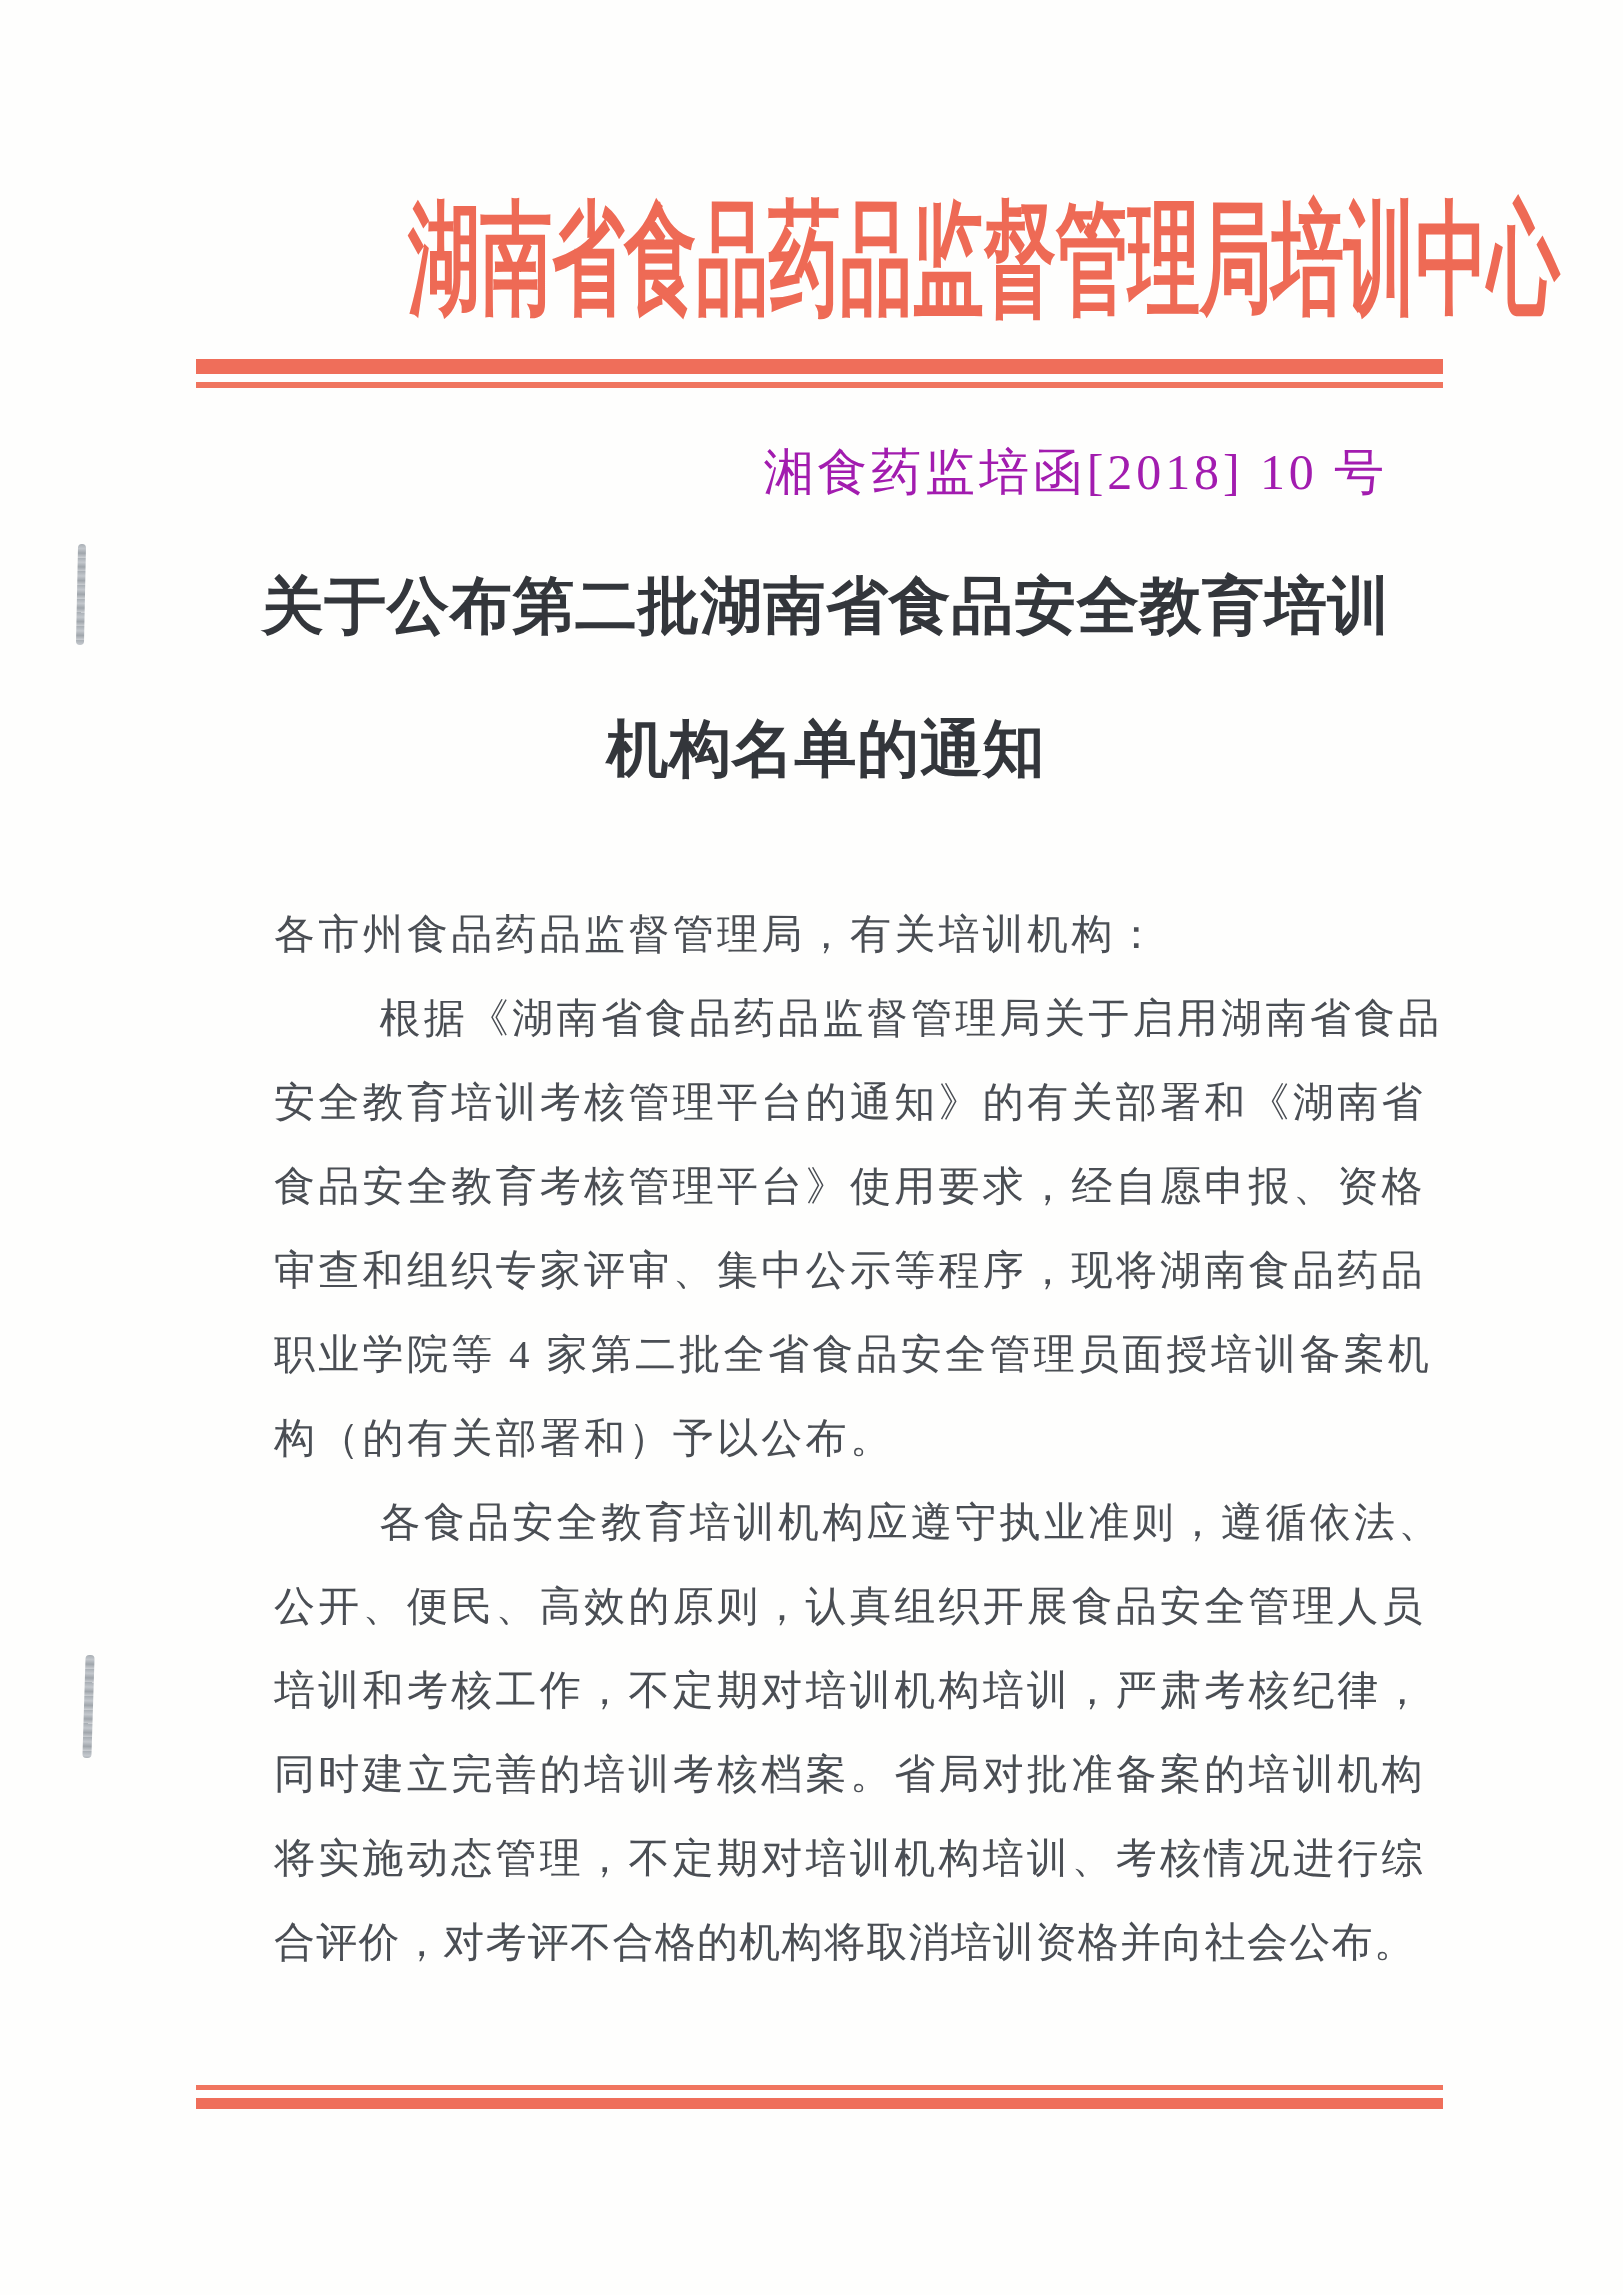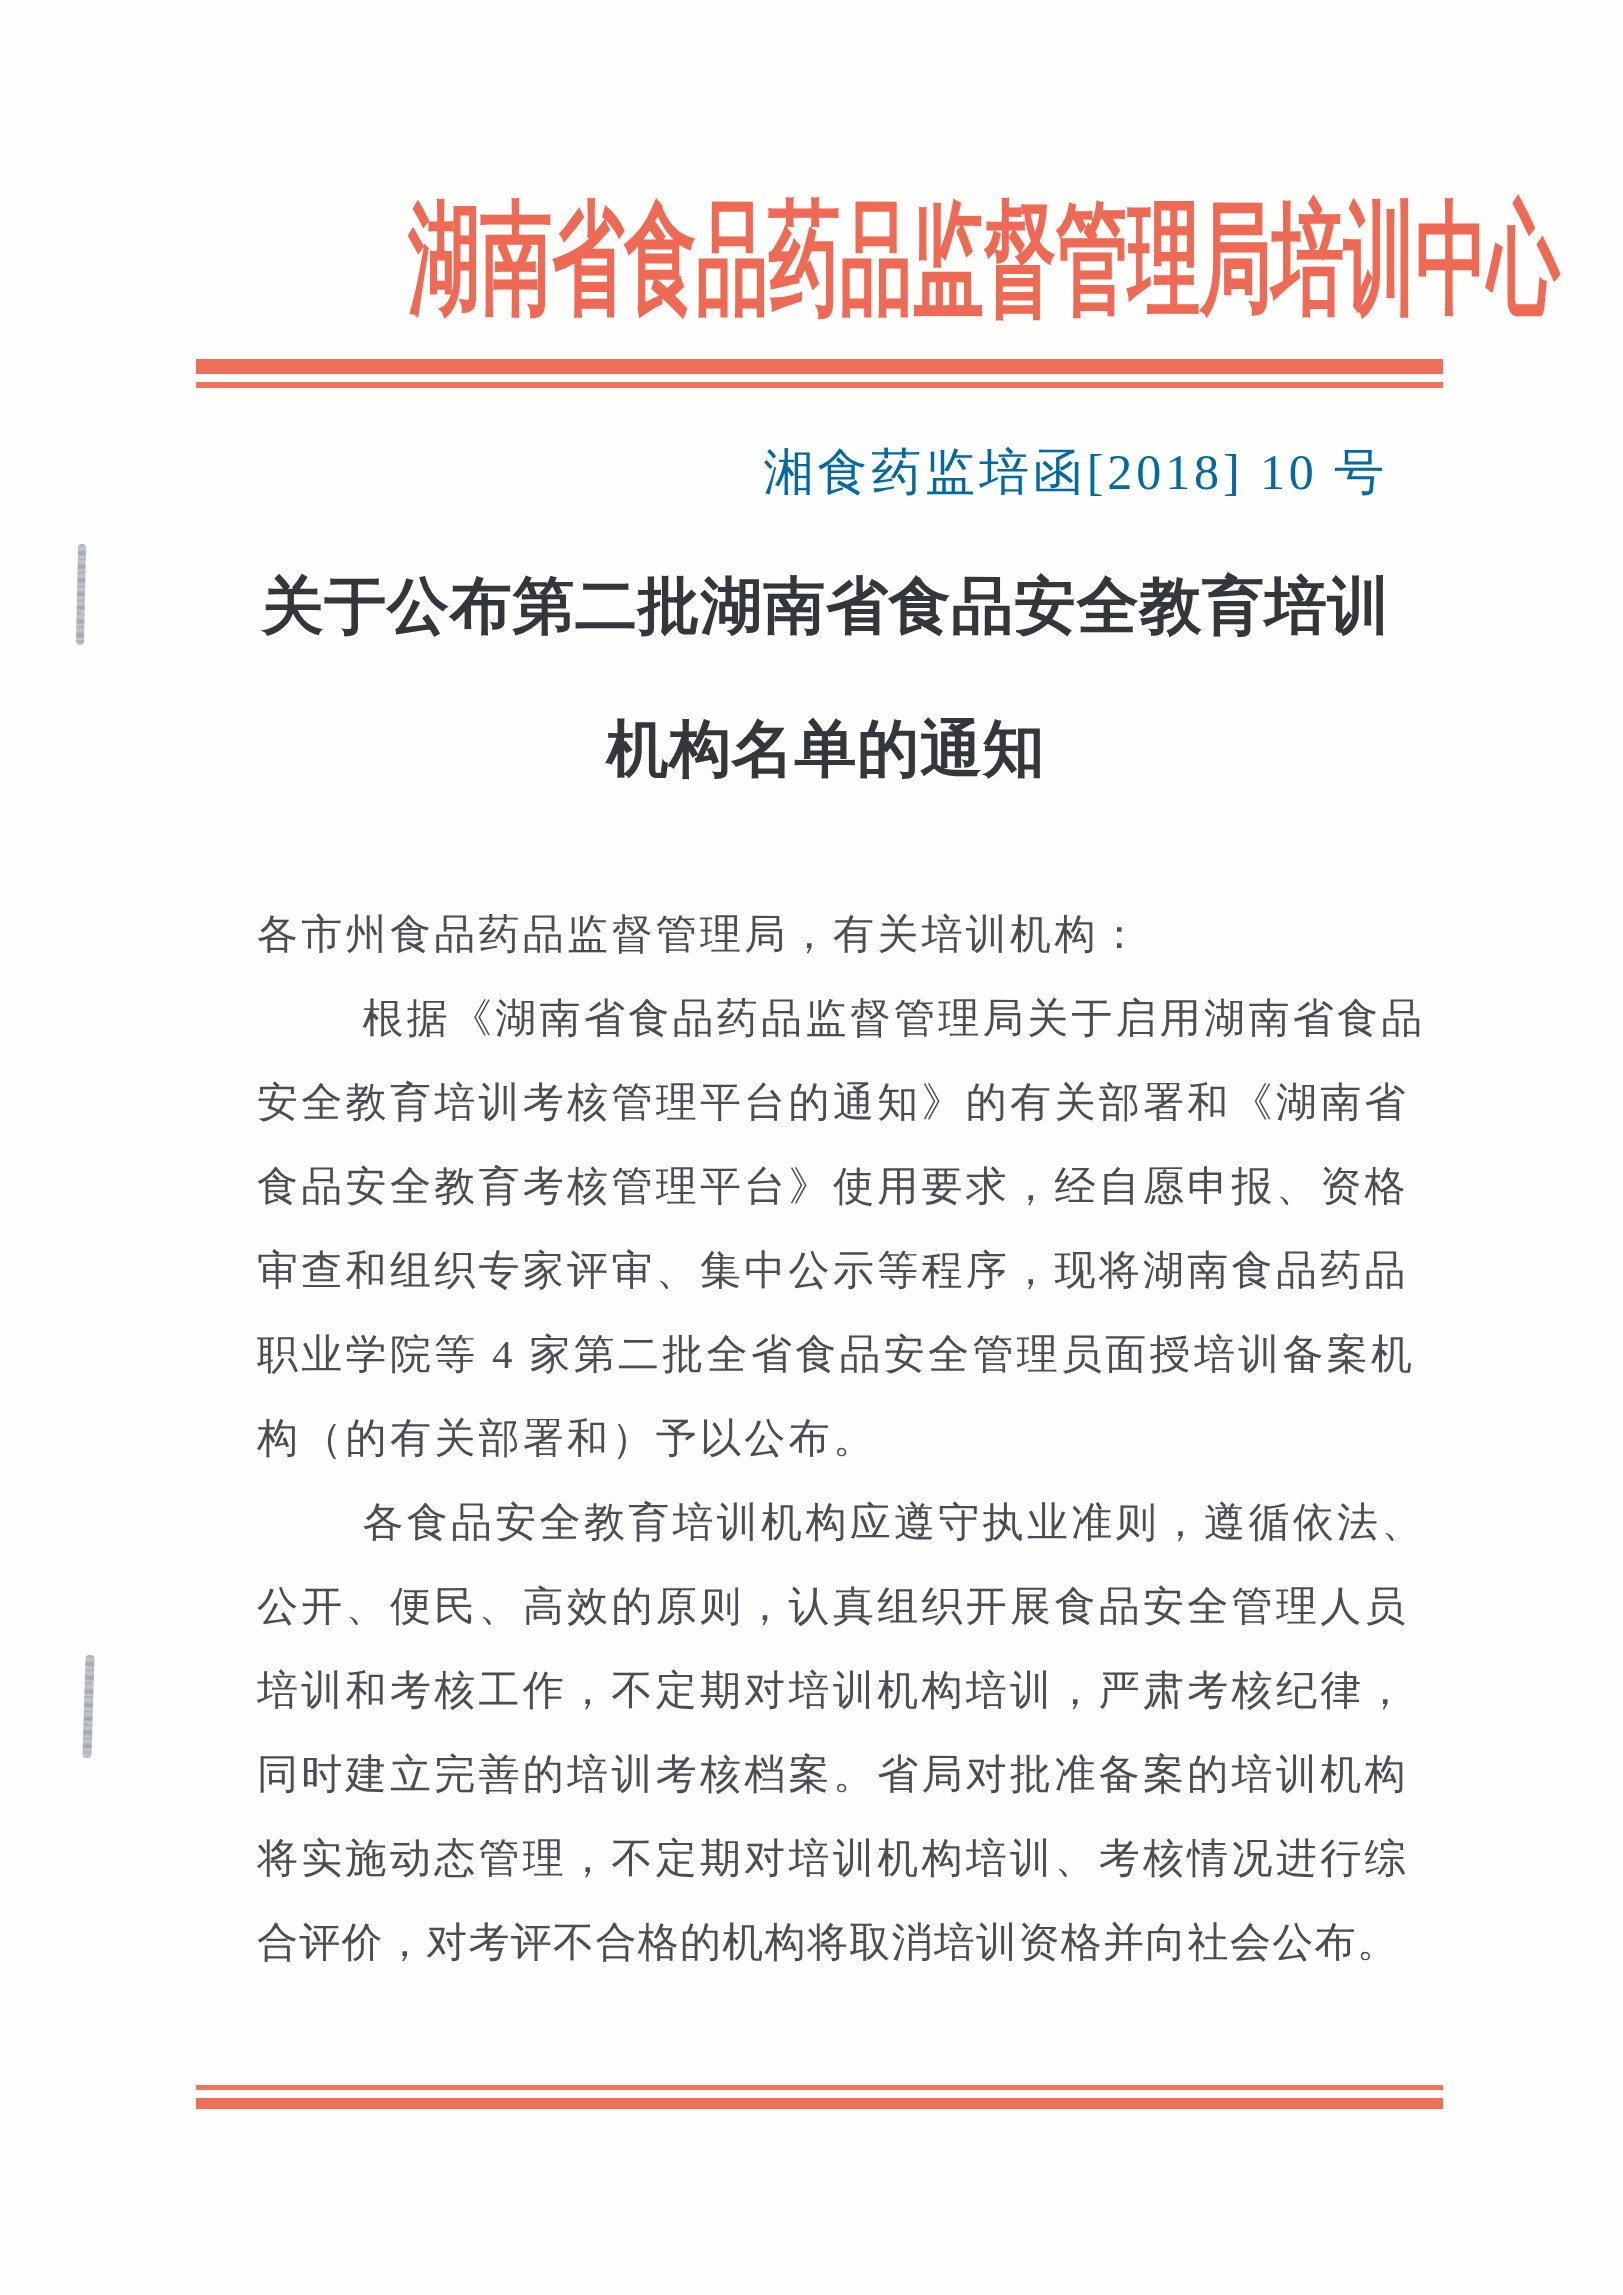--- a/index.html
+++ b/index.html
@@ -43,21 +43,21 @@
   .rule-bottom-thin { top: 2085px; height: 4.6px;  background: #f0755f; }
   .rule-bottom-thick{ top: 2098px; height: 10.5px; background: #ef6e5a; }
 
   
   .doc-number {
     position: absolute;
     top: 433px;
     right: 235px;
     font-size: 50px;
     line-height: 79px;
-    color: #0369a1;
+    color: #a21caf;
     letter-spacing: 3.9px;
     white-space: nowrap;
   }
 
   
   .doc-title {
     position: absolute;
     top: 535px;
     left: 0;
     width: 100%;
@@ -69,21 +69,21 @@
     color: #33363b;
     line-height: 143px;
     letter-spacing: 0.7px;
     white-space: nowrap;
   }
 
   
   .doc-body {
     position: absolute;
     top: 910px;
-    left: 257px;
+    left: 274px;
     width: 1185px;
   }
   .doc-body .line {
     margin: 0;
     height: 84px;
     font-size: 41px;
     line-height: 48px;
     letter-spacing: 3.3px;
     color: #4a4e54;
     white-space: nowrap;

